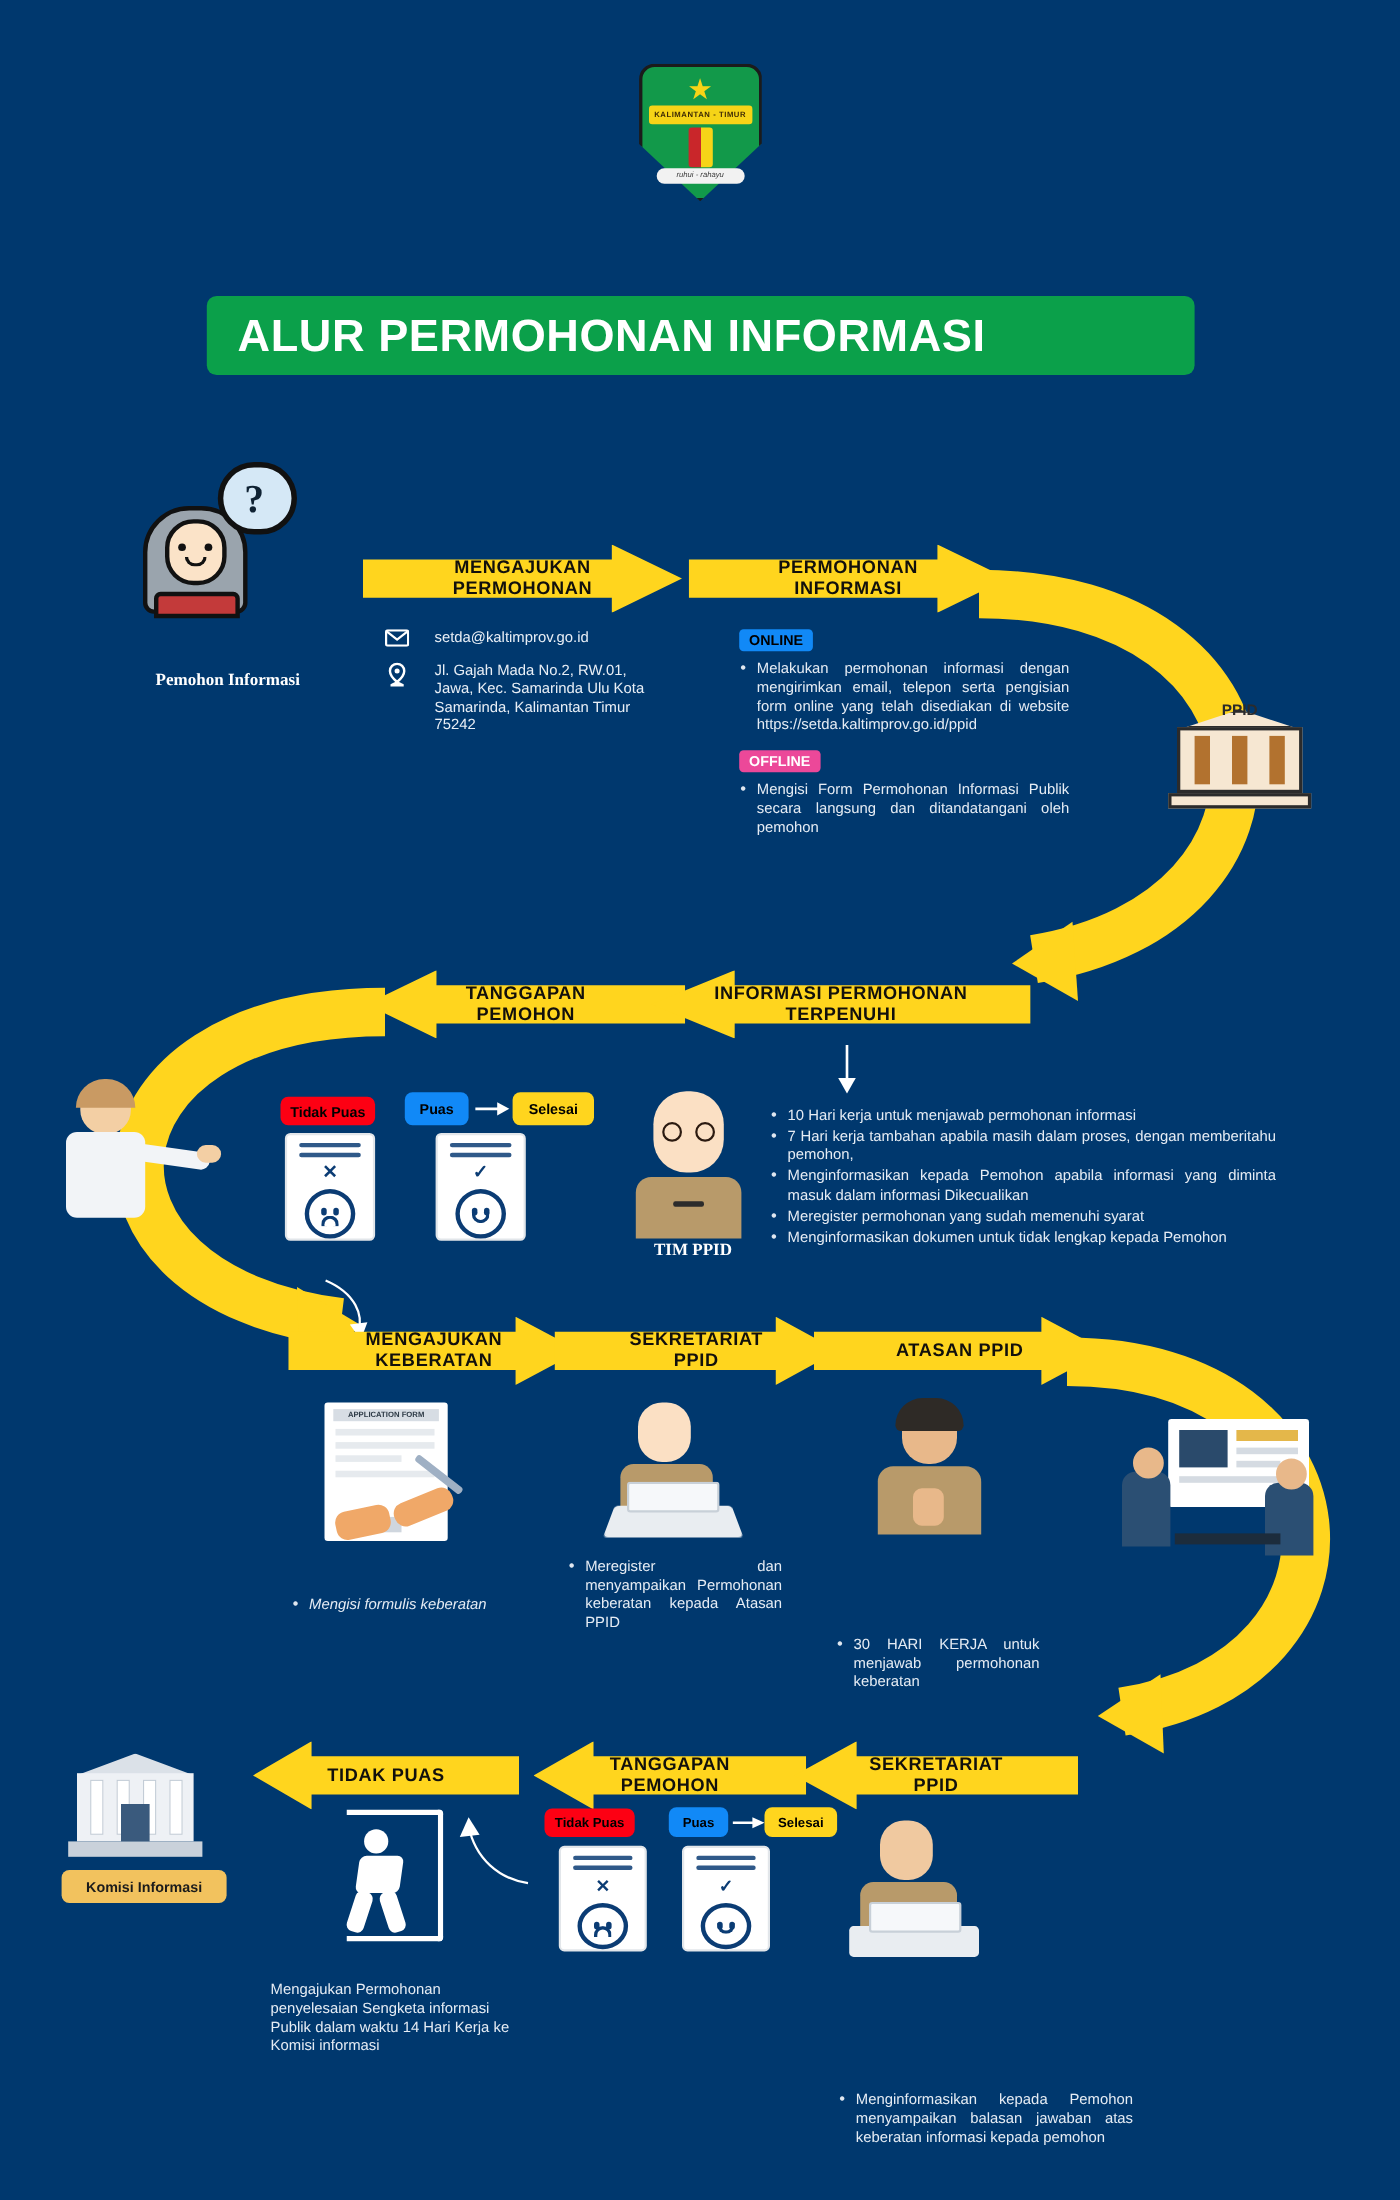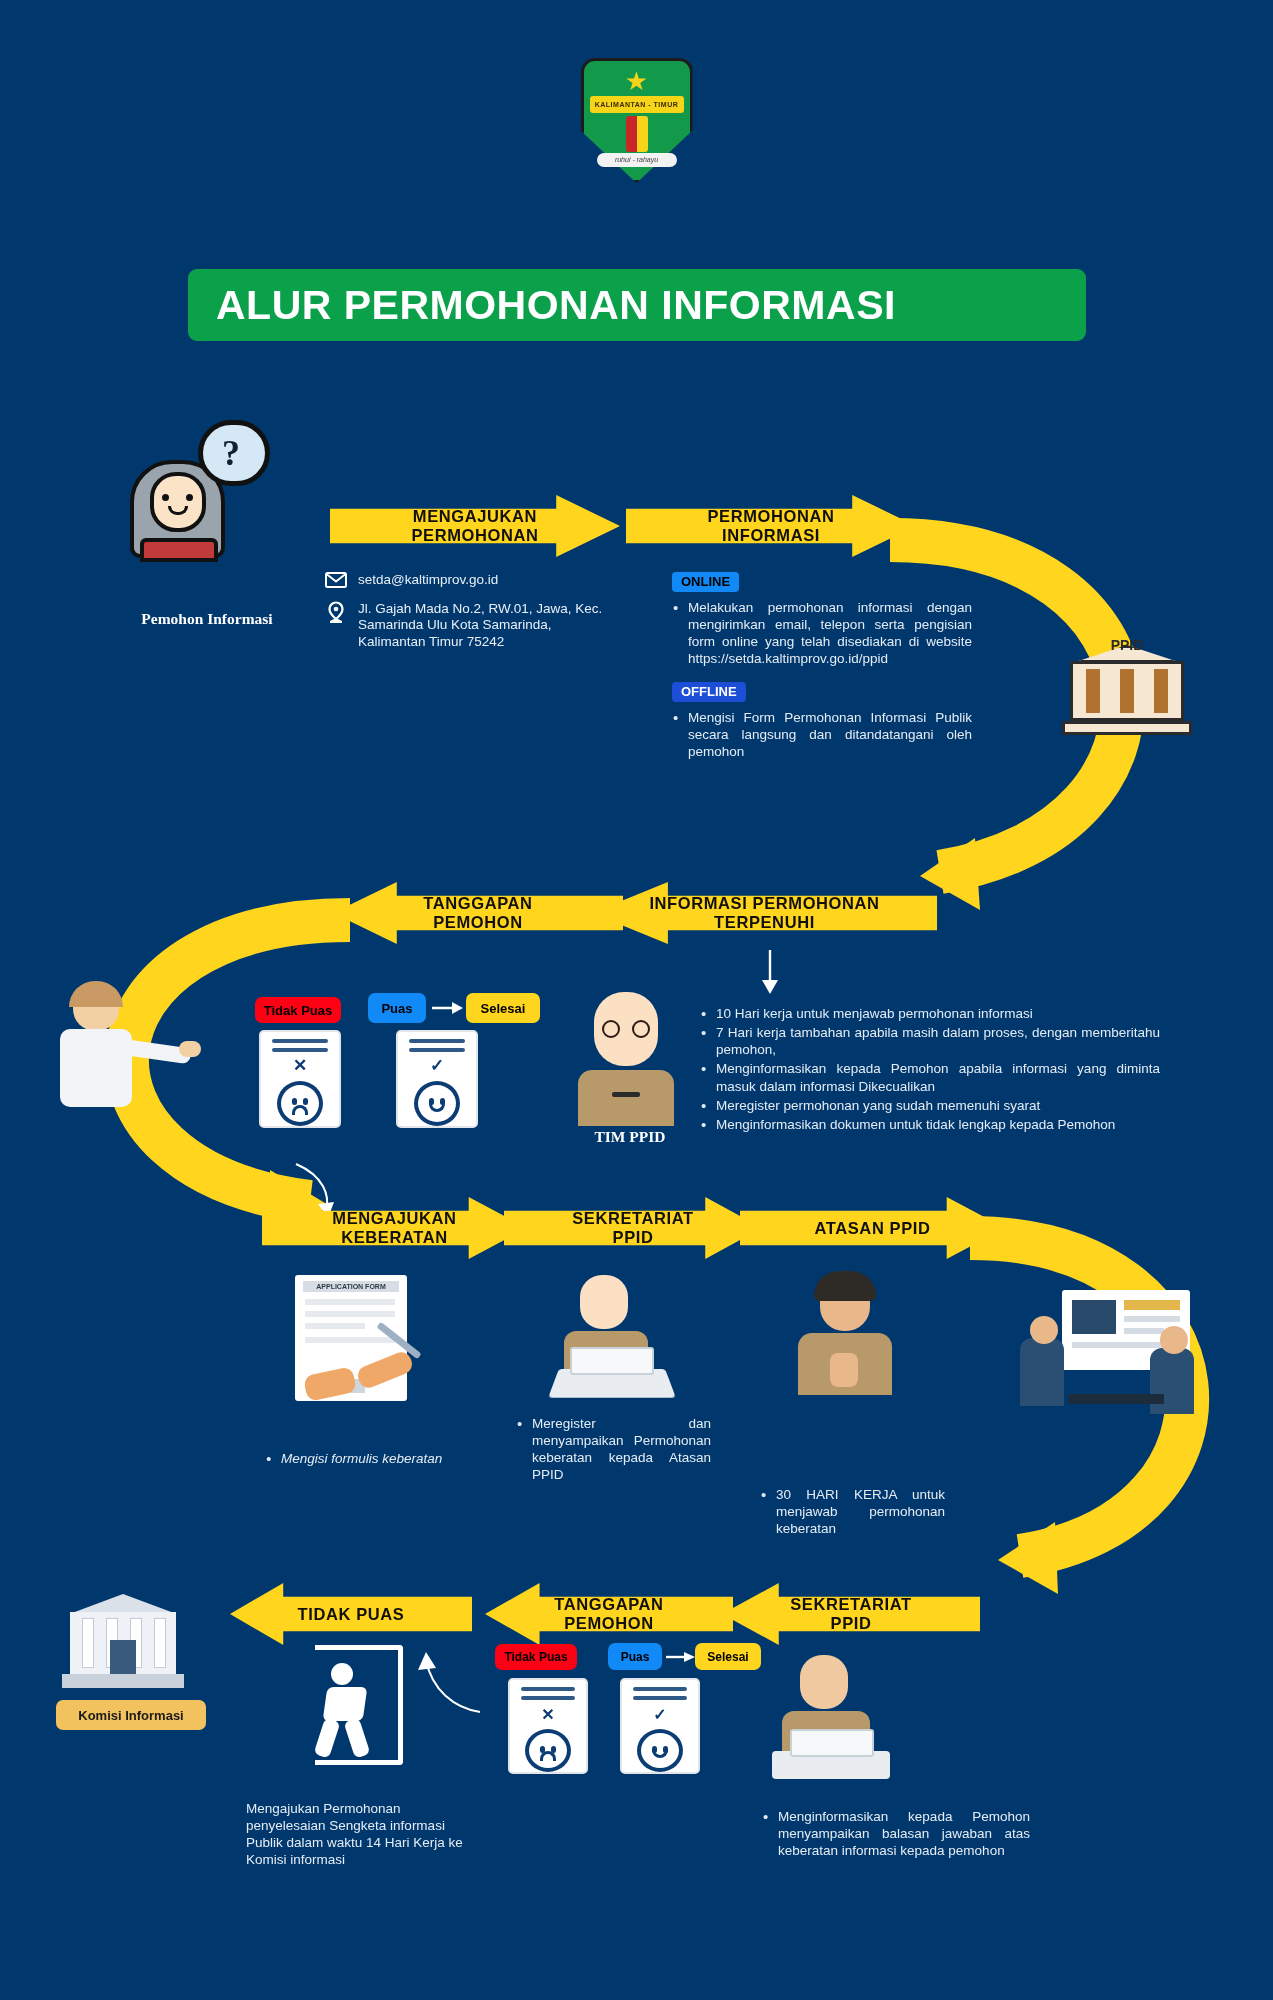--- a/index.html
+++ b/index.html
@@ -97,30 +97,30 @@
   .arrow-label {
     color: #12100c; font-weight: 800; font-size: 16.5px; line-height: 1.15;
     letter-spacing: .6px; white-space: pre-line; padding: 0 6px;
   }
 
   
   .curve { position: absolute; }
 
   
   .txt { position: absolute; color: #e8eef5; }
-  .contact-row { display: flex; align-items: flex-start; gap: 11px; margin-bottom: 9px; }
+  .contact-row { display: flex; align-items: flex-start; gap: 23px; margin-bottom: 9px; margin-left: 25px; }
   .contact-ico { width: 22px; flex: 0 0 22px; color: #ffffff; }
   .contact-text { font-size: 13.5px; line-height: 1.22; color: #e9eff6; }
 
   .badge {
     display: inline-block; padding: 2px 9px 3px; border-radius: 4px;
     font-size: 13px; font-weight: 700; color: #000;
   }
   .badge-online { background: #1189f7; }
-  .badge-offline { background: #1d4ed8; color: #fff; }
+  .badge-offline { background: #ec4899; color: #fff; }
 
   ul.bl { list-style: none; }
   ul.bl li {
     position: relative; padding-left: 16px; margin-bottom: 2px;
     font-size: 13.5px; line-height: 1.27; color: #e5ecf4; text-align: justify;
   }
   ul.bl li::before {
     content: "•"; position: absolute; left: 1px; top: -1px; font-size: 15px; color: #dfe7f0;
   }
 
@@ -478,17 +478,17 @@
   <div style="position:absolute;left:768px;top:1655px;width:130px;height:130px;">
     <div style="position:absolute;left:32px;top:0;width:48px;height:54px;background:#f0c9a0;border-radius:22px;"></div>
     <div style="position:absolute;left:26px;top:-6px;width:60px;height:40px;background:#5a3c24;border-radius:28px 28px 10px 10px;z-index:-1;"></div>
     <div style="position:absolute;left:14px;top:56px;width:88px;height:52px;background:#b89a6a;border-radius:12px 12px 0 0;"></div>
     <div style="position:absolute;left:4px;top:96px;width:118px;height:28px;background:#e9edf1;border-radius:4px;"></div>
     <div style="position:absolute;left:22px;top:74px;width:84px;height:28px;background:#f6f8fa;border:2px solid #c8d0d8;border-radius:3px;"></div>
   </div>
 
   <div class="txt subtle" style="left:246px; top:1800px; width:232px;">Mengajukan Permohonan penyelesaian Sengketa informasi Publik dalam waktu 14 Hari Kerja ke Komisi informasi</div>
 
-  <ul class="bl txt" style="left:762px; top:1808px; width:268px;">
+  <ul class="bl txt" style="left:762px; top:1900px; width:268px;">
     <li>Menginformasikan kepada Pemohon menyampaikan balasan jawaban atas keberatan informasi kepada pemohon</li>
   </ul>
 
 </div>
 
 </body></html>

